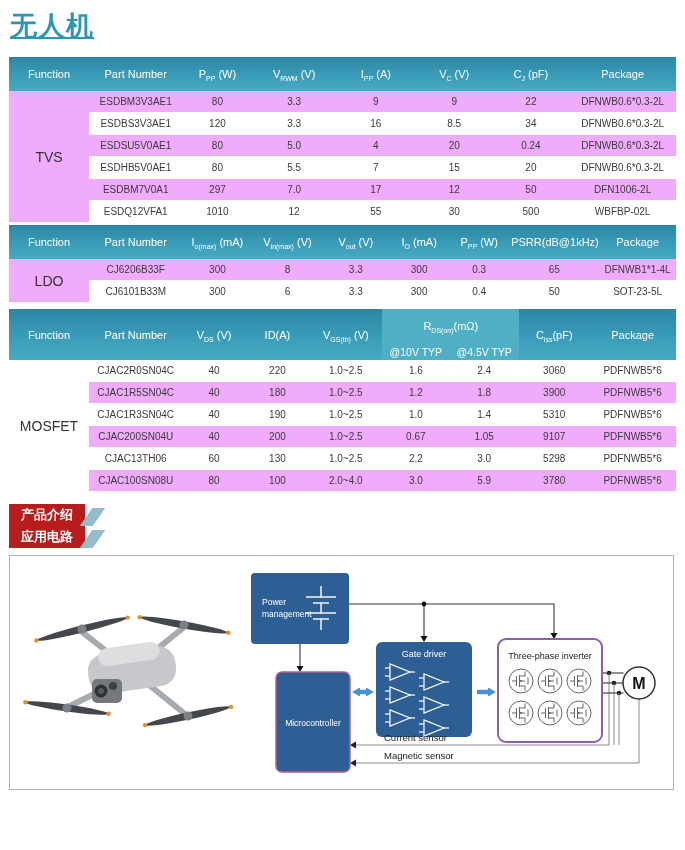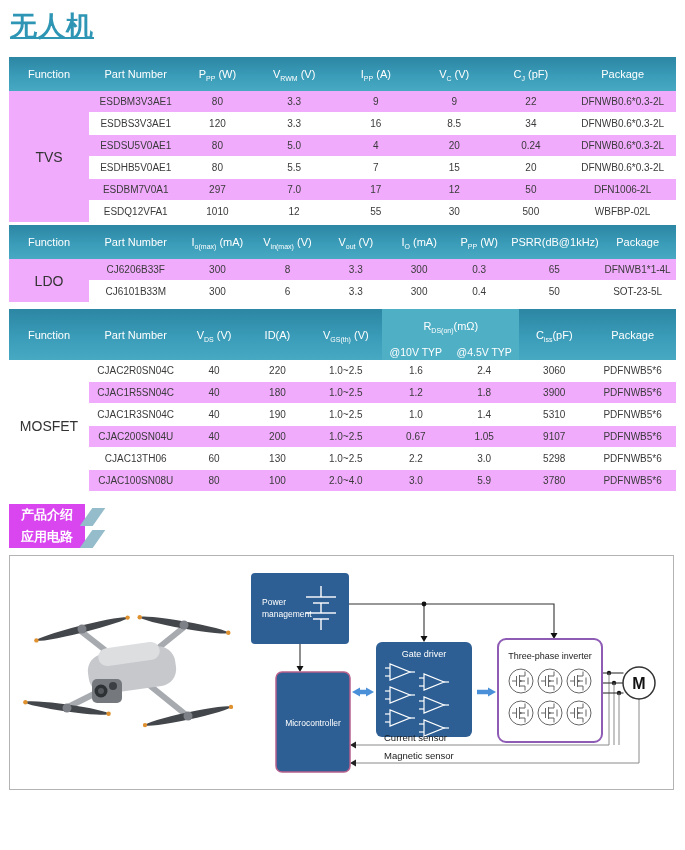--- a/index.html
+++ b/index.html
@@ -16,21 +16,21 @@
   table.spec th sub{font-size:7px;line-height:0;}
   table.spec tr.subhead th{height:17px;font-size:10.5px;}
   table.spec th.hl{background:#4fafc5;}
   table.spec td{height:21px;text-align:center;font-size:10px;color:#3a3a3a;background:#fff;
     padding:0 2px;border-bottom:1px solid #fff;white-space:nowrap;overflow:hidden;}
   table.spec tr.alt td{background:#f0abfc;}
   table.spec td.fn{background:#fff;font-size:14px;color:#333;}
   #ldo-table{margin-top:2px;}
   #mosfet-table{margin-top:6px;}
 
-  .badge{position:relative;display:inline-block;background:#d946ef;color:#fff;
+  .badge{position:relative;display:inline-block;background:#b91c1c;color:#fff;
     font-weight:bold;font-size:13px;padding:3px 12px 4px;line-height:15px;}
   .badge::after{content:"";position:absolute;top:4px;right:-14px;bottom:0;width:13px;
     background:#95bcca;transform:skewX(-35deg);}
   .section{margin-top:12px;}
   .intro-text{font-size:12.5px;color:#3c3c3c;line-height:1.9;margin:6px 1px 30px;text-align:justify;}
 
   .circuit-box{width:663px;height:233px;border:1px solid #b3b3b3;margin-top:7px;background:#fff;}
   svg text{font-family:"Liberation Sans","DejaVu Sans",sans-serif;}
 </style>
 </head>

